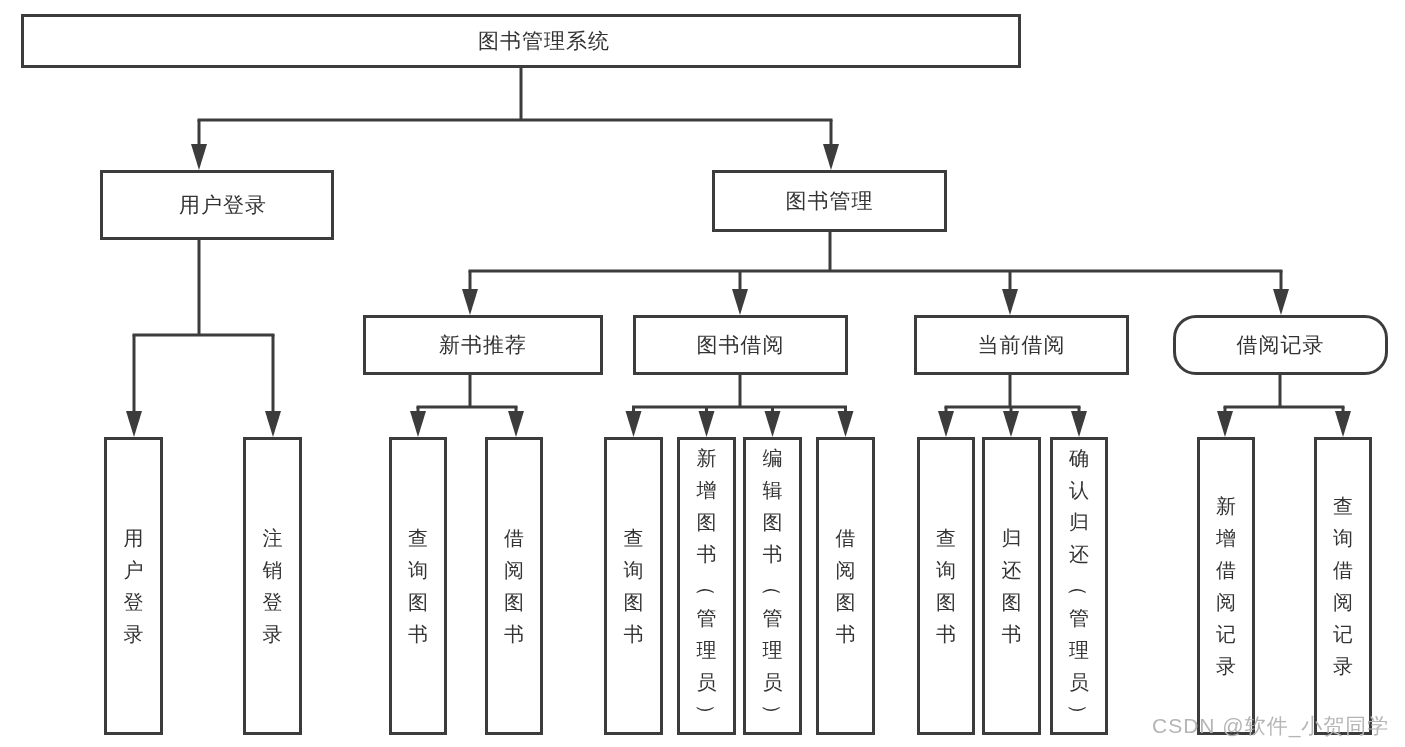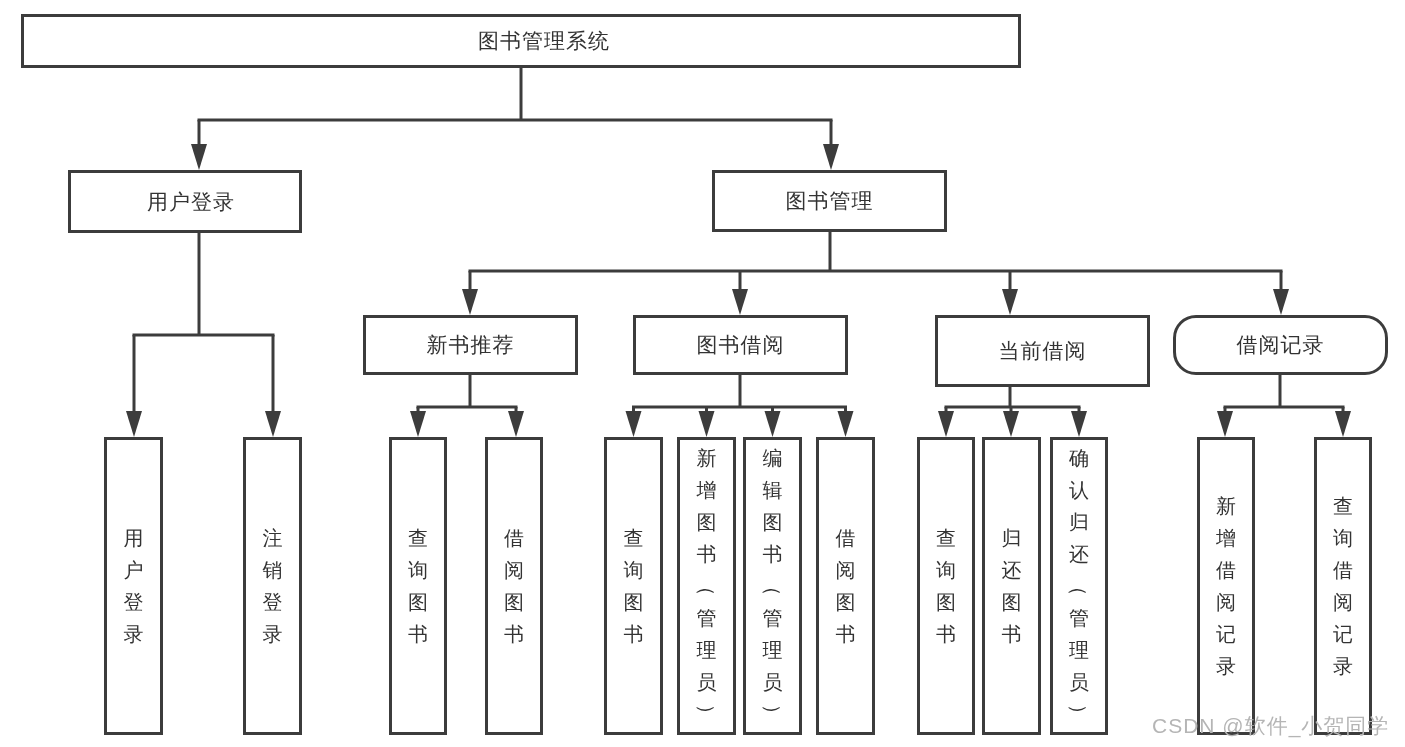--- a/index.html
+++ b/index.html
@@ -109,26 +109,26 @@
       <line x1="1280" y1="375" x2="1280" y2="407" stroke="var(--line)" stroke-width="3"></line>
       <line x1="1223.5" y1="407" x2="1344.5" y2="407" stroke="var(--line)" stroke-width="3"></line>
       <line x1="1225" y1="407" x2="1225" y2="421" stroke="var(--line)" stroke-width="3"></line>
       <polygon points="1217,411 1233,411 1225,437" fill="var(--line)"></polygon>
       <line x1="1343" y1="407" x2="1343" y2="421" stroke="var(--line)" stroke-width="3"></line>
       <polygon points="1335,411 1351,411 1343,437" fill="var(--line)"></polygon>
     </svg>
 
   <div class="node" style="left:21px;top:14px;width:1000px;height:54px;padding-left:46px;">图书管理系统</div>
 
-  <div class="node" style="left:68px;top:170px;width:234px;height:63px;padding-left:12px;">用户登录</div>
+  <div class="node" style="left:100px;top:170px;width:234px;height:70px;padding-left:12px;">用户登录</div>
   <div class="node" style="left:712px;top:170px;width:235px;height:62px;text-align:right;">图书管理</div>
 
-  <div class="node" style="left:363px;top:315px;width:215px;height:60px;text-align:center;">新书推荐</div>
+  <div class="node" style="left:363px;top:315px;width:240px;height:60px;text-align:center;">新书推荐</div>
   <div class="node" style="left:633px;top:315px;width:215px;height:60px;">图书借阅</div>
-  <div class="node" style="left:935px;top:315px;width:215px;height:72px;">当前借阅</div>
+  <div class="node" style="left:914px;top:315px;width:215px;height:60px;">当前借阅</div>
   <div class="node" style="left:1173px;top:315px;width:215px;height:60px;border-radius:23px;">借阅记录</div>
 
   <div class="node v" style="left:104px;top:437px;width:59px;height:298px;">
       <span>用</span>
       <span>户</span>
       <span>登</span>
       <span>录</span>
     </div>
   <div class="node v" style="left:243px;top:437px;width:59px;height:298px;">
       <span>注</span>

